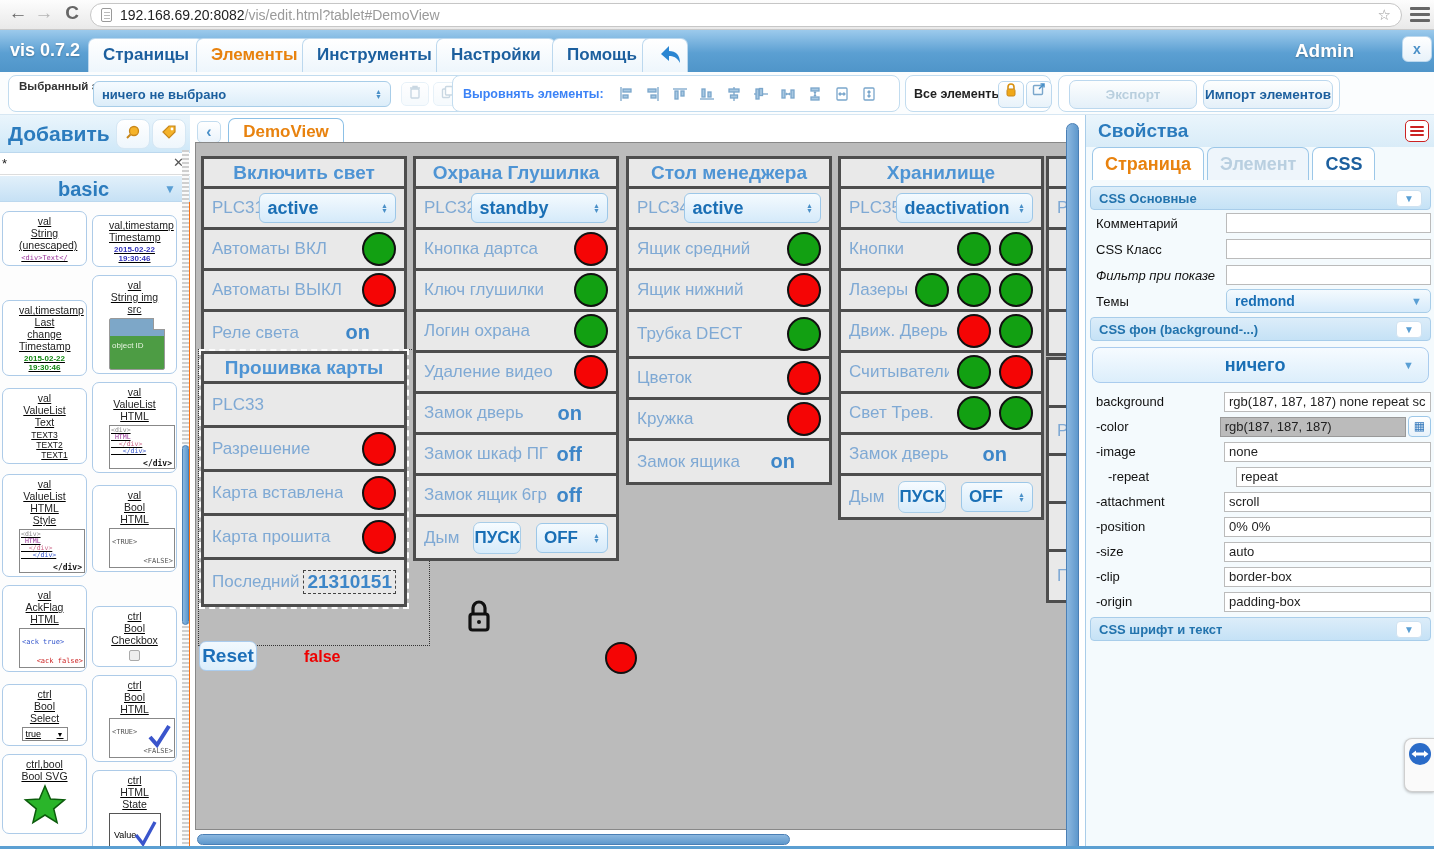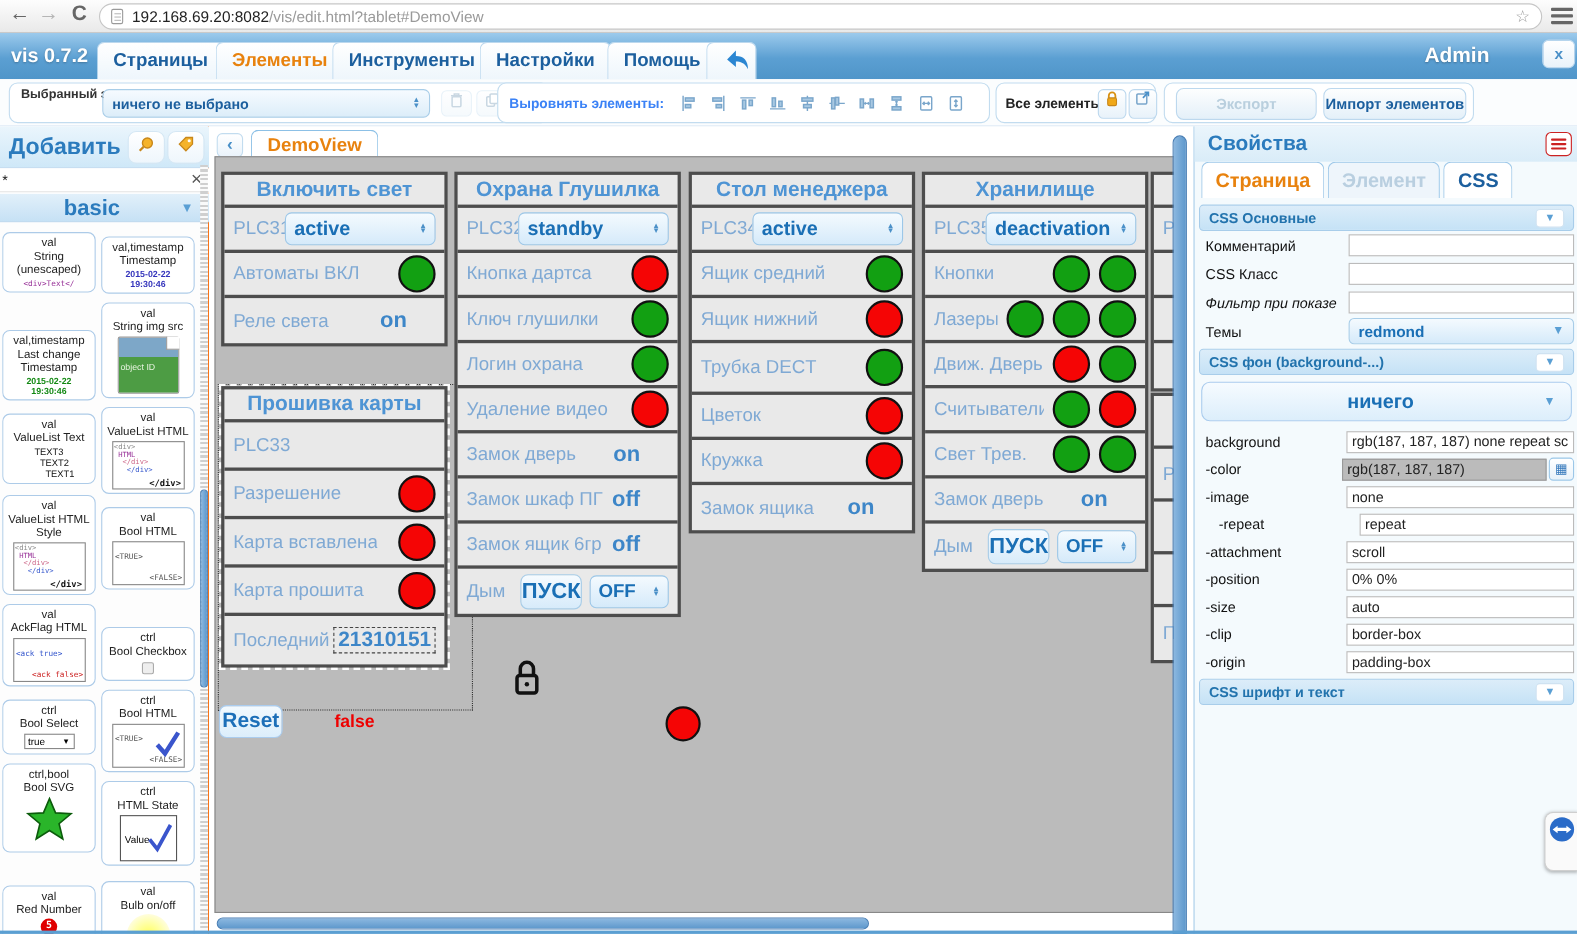--- a/index.html
+++ b/index.html
@@ -55,36 +55,36 @@
   #allLbl { position:absolute; left:8px; top:11px; font-size:12.5px; font-weight:bold; color:#222;}
   #lockBtn,#extBtn { position:absolute; top:5px; width:26px; height:27px; border:1px solid #bcd8ee; border-radius:5px;
     background:linear-gradient(#fff,#e8f2fa); text-align:center; cursor:pointer;}
   #lockBtn { left:92px; } #extBtn { left:120px; }
   .bigbtn { position:absolute; top:4px; height:29px; border:1px solid #bcd8ee; border-radius:7px;
     background:linear-gradient(#fdfefe,#e4f0f9); font-weight:bold; font-size:13.5px; text-align:center; cursor:pointer;}
   #expBtn { left:10px; width:128px; color:#b9cfde; line-height:27px; }
   #impBtn { left:144px; width:130px; color:#1c5f9e; line-height:27px; }
 
   
-  #sidebar { position:absolute; left:0; top:115px; width:190px; height:734px; background:#fdfdfd; border-right:1px solid #f97316;}
+  #sidebar { position:absolute; left:0; top:115px; width:190px; height:734px; background:#fdfdfd; border-right:6px solid #f97316;}
   #addHdr { position:absolute; left:0; top:0; width:190px; height:38px;
     background:linear-gradient(#eaf5fc,#cfe8f8); border-bottom:1px solid #bcd8ee;}
   #addHdr .t { position:absolute; left:8px; top:7px; font-size:21px; font-weight:bold; color:#2b7bbd;}
   .hdrbtn { position:absolute; top:4px; width:34px; height:30px; border:1px solid #d5e7f4; border-radius:8px;
     background:linear-gradient(#fff,#eef6fc); text-align:center; line-height:30px; cursor:pointer;}
   #findrow { position:absolute; left:0; top:38px; width:190px; height:22px; background:#fff; border-bottom:1px solid #ddd;}
   #findrow input { position:absolute; left:2px; top:1px; width:168px; height:19px; border:none; outline:none; font-size:13px; color:#222;}
   #findrow .x { position:absolute; right:6px; top:2px; color:#555; font-size:13px; cursor:pointer;}
   #basicHdr { position:absolute; left:0; top:60px; width:190px; height:27px;
     background:linear-gradient(#e2f0fa,#c6e1f5); border-top:1px solid #fff; border-bottom:1px solid #bcd8ee;}
   #basicHdr .t { position:absolute; left:58px; top:2px; font-size:20px; font-weight:bold; color:#2b7bbd;}
   #basicHdr .ar { position:absolute; right:14px; top:6px; color:#5a9fd4; font-size:12px;}
   #palette { position:absolute; left:2px; top:90px; width:180px; height:644px; overflow:hidden; display:flex; gap:5px;}
   .pcol { display:flex; flex-direction:column; width:85px; }
-  .card { border:1px solid #adcbe8; border-radius:7px; background:#fff; padding:3px 2px; text-align:center; }
+  .card { border:1px solid #adcbe8; border-radius:7px; background:#fff; padding:3px 16px; text-align:center;text-decoration:underline; }
   .card .nm { font-size:10.5px; color:#222; line-height:12px;}
   .prev-code { font-family:"DejaVu Sans Mono",monospace; font-size:7px; color:#993399; margin-top:3px;}
   .stamp { font-size:8px; font-weight:bold; line-height:9px; margin-top:2px;}
   .imgico { width:56px; height:52px; margin:3px auto 0; position:relative; background:linear-gradient(#7da7c8 35%,#4d9c44 35%);
     border:1px solid #999; border-radius:2px; }
   .imgico .fold { position:absolute; right:-1px; top:-1px; width:12px; height:12px; background:#fff; border-left:1px solid #999; border-bottom:1px solid #999;}
   .imgico .oid { position:absolute; left:2px; top:22px; font-size:8px; color:#e8f5e0; }
   .vlist { font-size:8.5px; color:#111; line-height:10px; margin-top:2px;}
   .hbox { width:66px; height:44px; border:1px solid #888; margin:3px auto 0; font-family:"DejaVu Sans Mono",monospace;
     font-size:6.5px; text-align:left; padding:1px; line-height:7px; position:relative;}
@@ -125,21 +125,21 @@
   .prow:last-child { border-bottom:none; }
   .plabel { font-size:17px; color:#7fa9d4; white-space:nowrap; overflow:hidden;}
   .pval { margin-left:auto; margin-right:26px; font-weight:bold; font-size:20px; color:#3d86c8;}
   .led { width:34px; height:34px; border-radius:50%; border:2px solid #111; margin-left:8px; }
   .ledwrap { margin-left:auto; display:flex; }
   .vsel { margin-left:auto; width:148px; height:30px; border:1px solid #9cc7e8; border-radius:6px;
     background:linear-gradient(#f4fafe,#d5eafa); display:flex; align-items:center; padding:0 7px;
     font-weight:bold; font-size:18px; color:#1a6fb5; cursor:pointer;}
   .vsel.small { width:72px; height:30px; font-size:17px;}
   .pbtn { margin-left:14px; height:32px; padding:0 0; border:1px solid #a8cde8; border-radius:7px;
-    background:linear-gradient(#f6fbff,#d7ebfa); font-weight:bold; font-size:20px; color:#1a6fb5; line-height:30px; cursor:pointer;}
+    background:linear-gradient(#f6fbff,#d7ebfa); font-weight:bold; font-size:17px; color:#1a6fb5; line-height:30px; cursor:pointer;}
   .pinbox { margin-left:2px; border:1px dashed #444; padding:0 3px; font-weight:bold; font-size:19px; color:#3d86c8;}
   #selrect { position:absolute; left:2px; top:206px; width:232px; height:297px; border:1px dotted #333; pointer-events:none;}
   #resetBtn { position:absolute; left:3px; top:498px; width:58px; height:30px; border:1px solid #aaccee; border-radius:7px;
     background:linear-gradient(#f2f9fe,#dceefb); color:#1d6fb8; font-weight:bold; font-size:19px; text-align:center; line-height:28px; cursor:pointer;}
   #falseTxt { position:absolute; left:108px; top:505px; color:#ee0000; font-weight:bold; font-size:16px;}
   #freeRed { position:absolute; left:409px; top:499px; width:32px; height:32px; border-radius:50%; background:#f50505; border:2px solid #111;}
   #freeLock { position:absolute; left:268px; top:455px; }
   #hthumb { position:absolute; left:7px; top:719px; width:593px; height:11px; border-radius:6px;
     background:linear-gradient(#8cb8e0,#5e98cc); border:1px solid #4a7fb5;}
   #vthumb { position:absolute; left:876px; top:8px; width:13px; height:726px; border-radius:7px 7px 0 0;
@@ -509,20 +509,26 @@
             </span>
           </div>
         </div>
         <div class="prow" style="height: 41px;">
           <div class="plabel">Автоматы ВКЛ</div>
           <div class="ledwrap">
             <div class="led" style="background: rgb(18, 160, 18);"></div>
           </div>
         </div>
         <div class="prow" style="height: 41px;">
+          <div class="plabel">Автоматы ВЫКЛ</div>
+          <div class="ledwrap">
+            <div class="led" style="background: rgb(245, 5, 5);"></div>
+          </div>
+        </div>
+        <div class="prow" style="height: 41px;">
           <div class="plabel">Реле света</div>
           <div class="pval">on</div>
         </div>
       </div>
       <div class="panel" style="left: 217px; top: 13px; width: 206px;">
         <div class="phead">Охрана Глушилка</div>
         <div class="prow" style="height: 41px;">
           <div class="plabel">PLC32</div>
           <div class="vsel">
             <span>standby</span>

